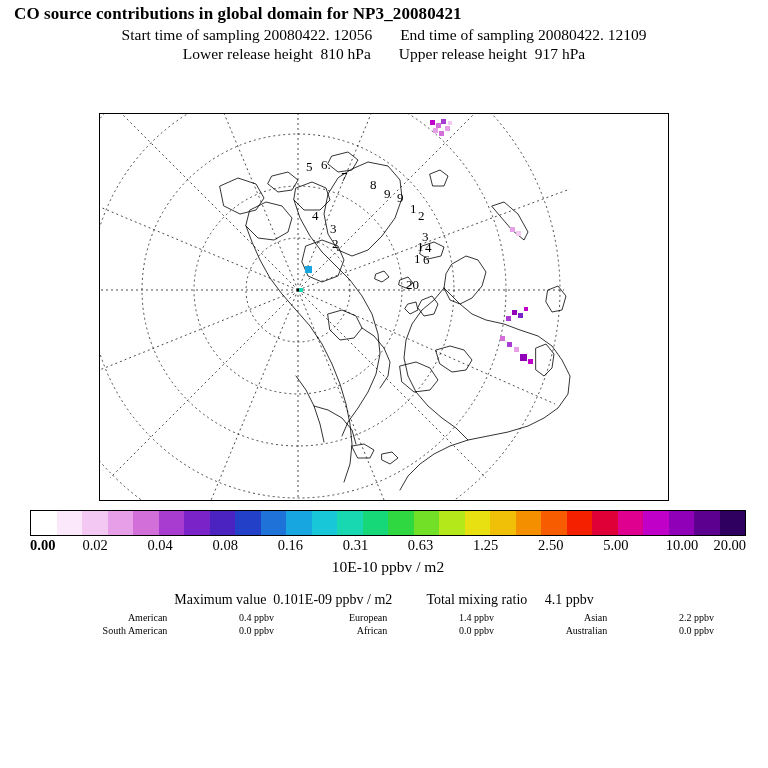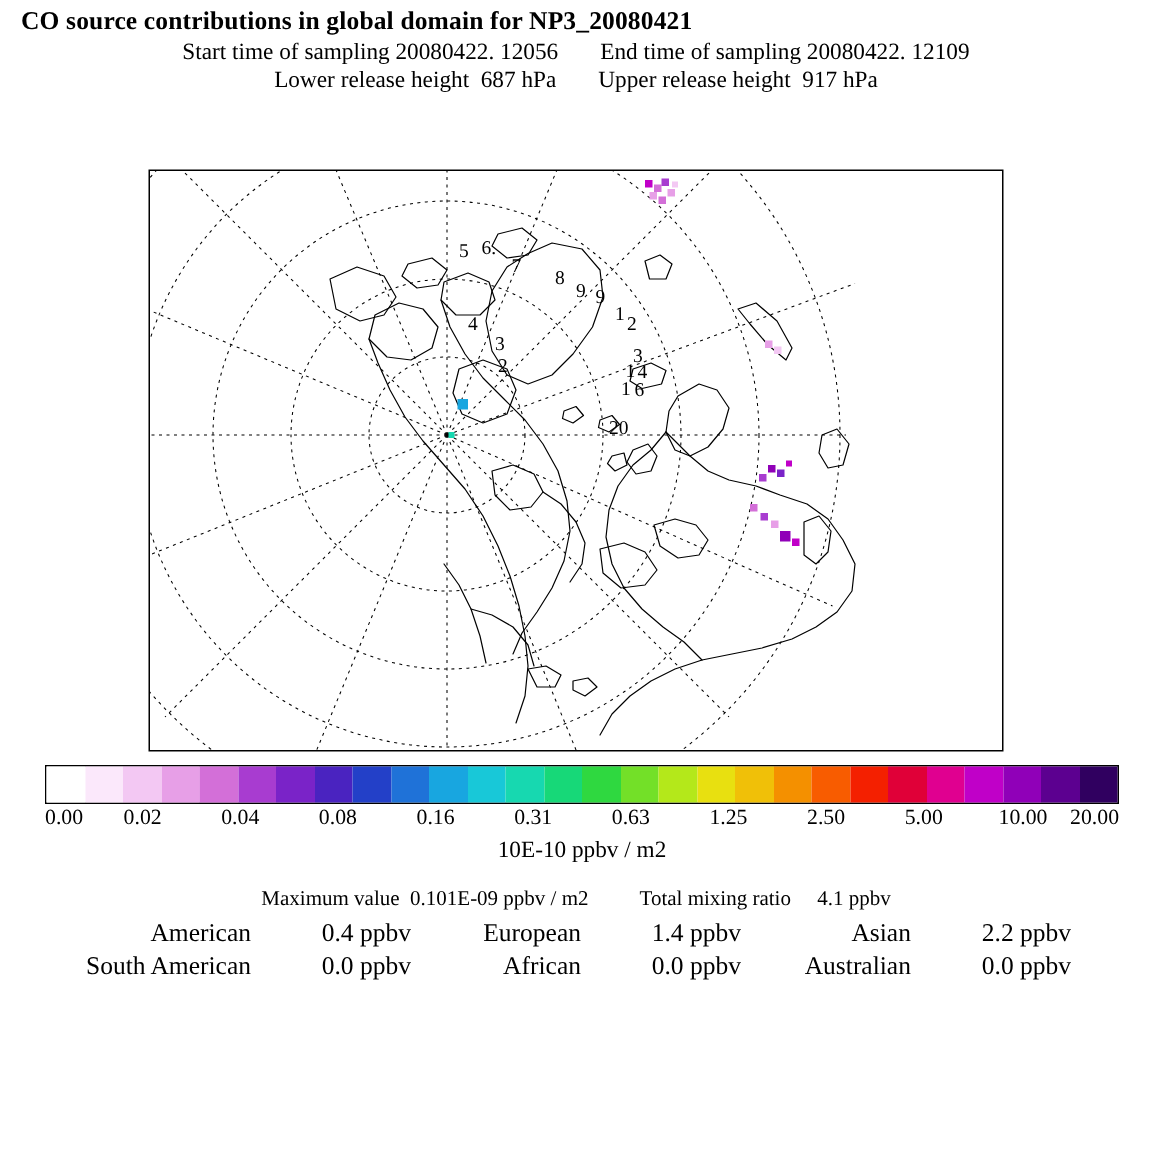--- a/index.html
+++ b/index.html
@@ -107,21 +107,21 @@
   }
   .foot-row1 {
     font-size: 14px;
     display: flex;
     justify-content: center;
     gap: 34px;
     margin-bottom: 3px;
     white-space: pre;
   }
   .foot-grid {
-    font-size: 17px;
+    font-size: 10px;
     margin: 0 auto;
     width: 660px;
   }
   .foot-grid table {
     width: 100%;
     border-collapse: collapse;
   }
   .foot-grid td {
     padding: 1px 0;
     white-space: pre;
@@ -134,21 +134,21 @@
 
 <div class="page">
 
   <div class="header">
     <div class="title">CO  source contributions in global domain for NP3_20080421</div>
     <div class="subline">
       <span class="seg">Start time of sampling 20080422. 12056</span>
       <span class="seg">End time of sampling 20080422. 12109</span>
     </div>
     <div class="subline">
-      <span class="seg">Lower release height  687 hPa</span>
+      <span class="seg">Lower release height  810 hPa</span>
       <span class="seg">Upper release height  917 hPa</span>
     </div>
   </div>
 
   <div class="map-wrap">
     <svg width="568" height="386" viewBox="0 0 568 386">
 
       <defs>
         <clipPath id="panelClip">
             <rect x="0" y="0" width="568" height="386"></rect>
@@ -324,21 +324,21 @@
         <div style="background: rgb(248, 92, 0);"></div>
         <div style="background: rgb(244, 32, 0);"></div>
         <div style="background: rgb(224, 0, 56);"></div>
         <div style="background: rgb(224, 0, 144);"></div>
         <div style="background: rgb(192, 0, 200);"></div>
         <div style="background: rgb(144, 0, 184);"></div>
         <div style="background: rgb(92, 0, 144);"></div>
         <div style="background: rgb(48, 0, 96);"></div>
       </div>
     <div class="cbar-labels" id="cbar-labels">
-        <span style="transform: none; left: 0px;">0.00</span>
+        <span style="transform: none; left: 0px; font-weight: bold;">0.00</span>
         <span style="left: 65.0909px;">0.02</span>
         <span style="left: 130.182px;">0.04</span>
         <span style="left: 195.273px;">0.08</span>
         <span style="left: 260.364px;">0.16</span>
         <span style="left: 325.455px;">0.31</span>
         <span style="left: 390.545px;">0.63</span>
         <span style="left: 455.636px; text-align: right;">1.25</span>
         <span style="left: 520.727px;">2.50</span>
         <span style="left: 585.818px;">5.00</span>
         <span style="left: 652px;">10.00</span>

